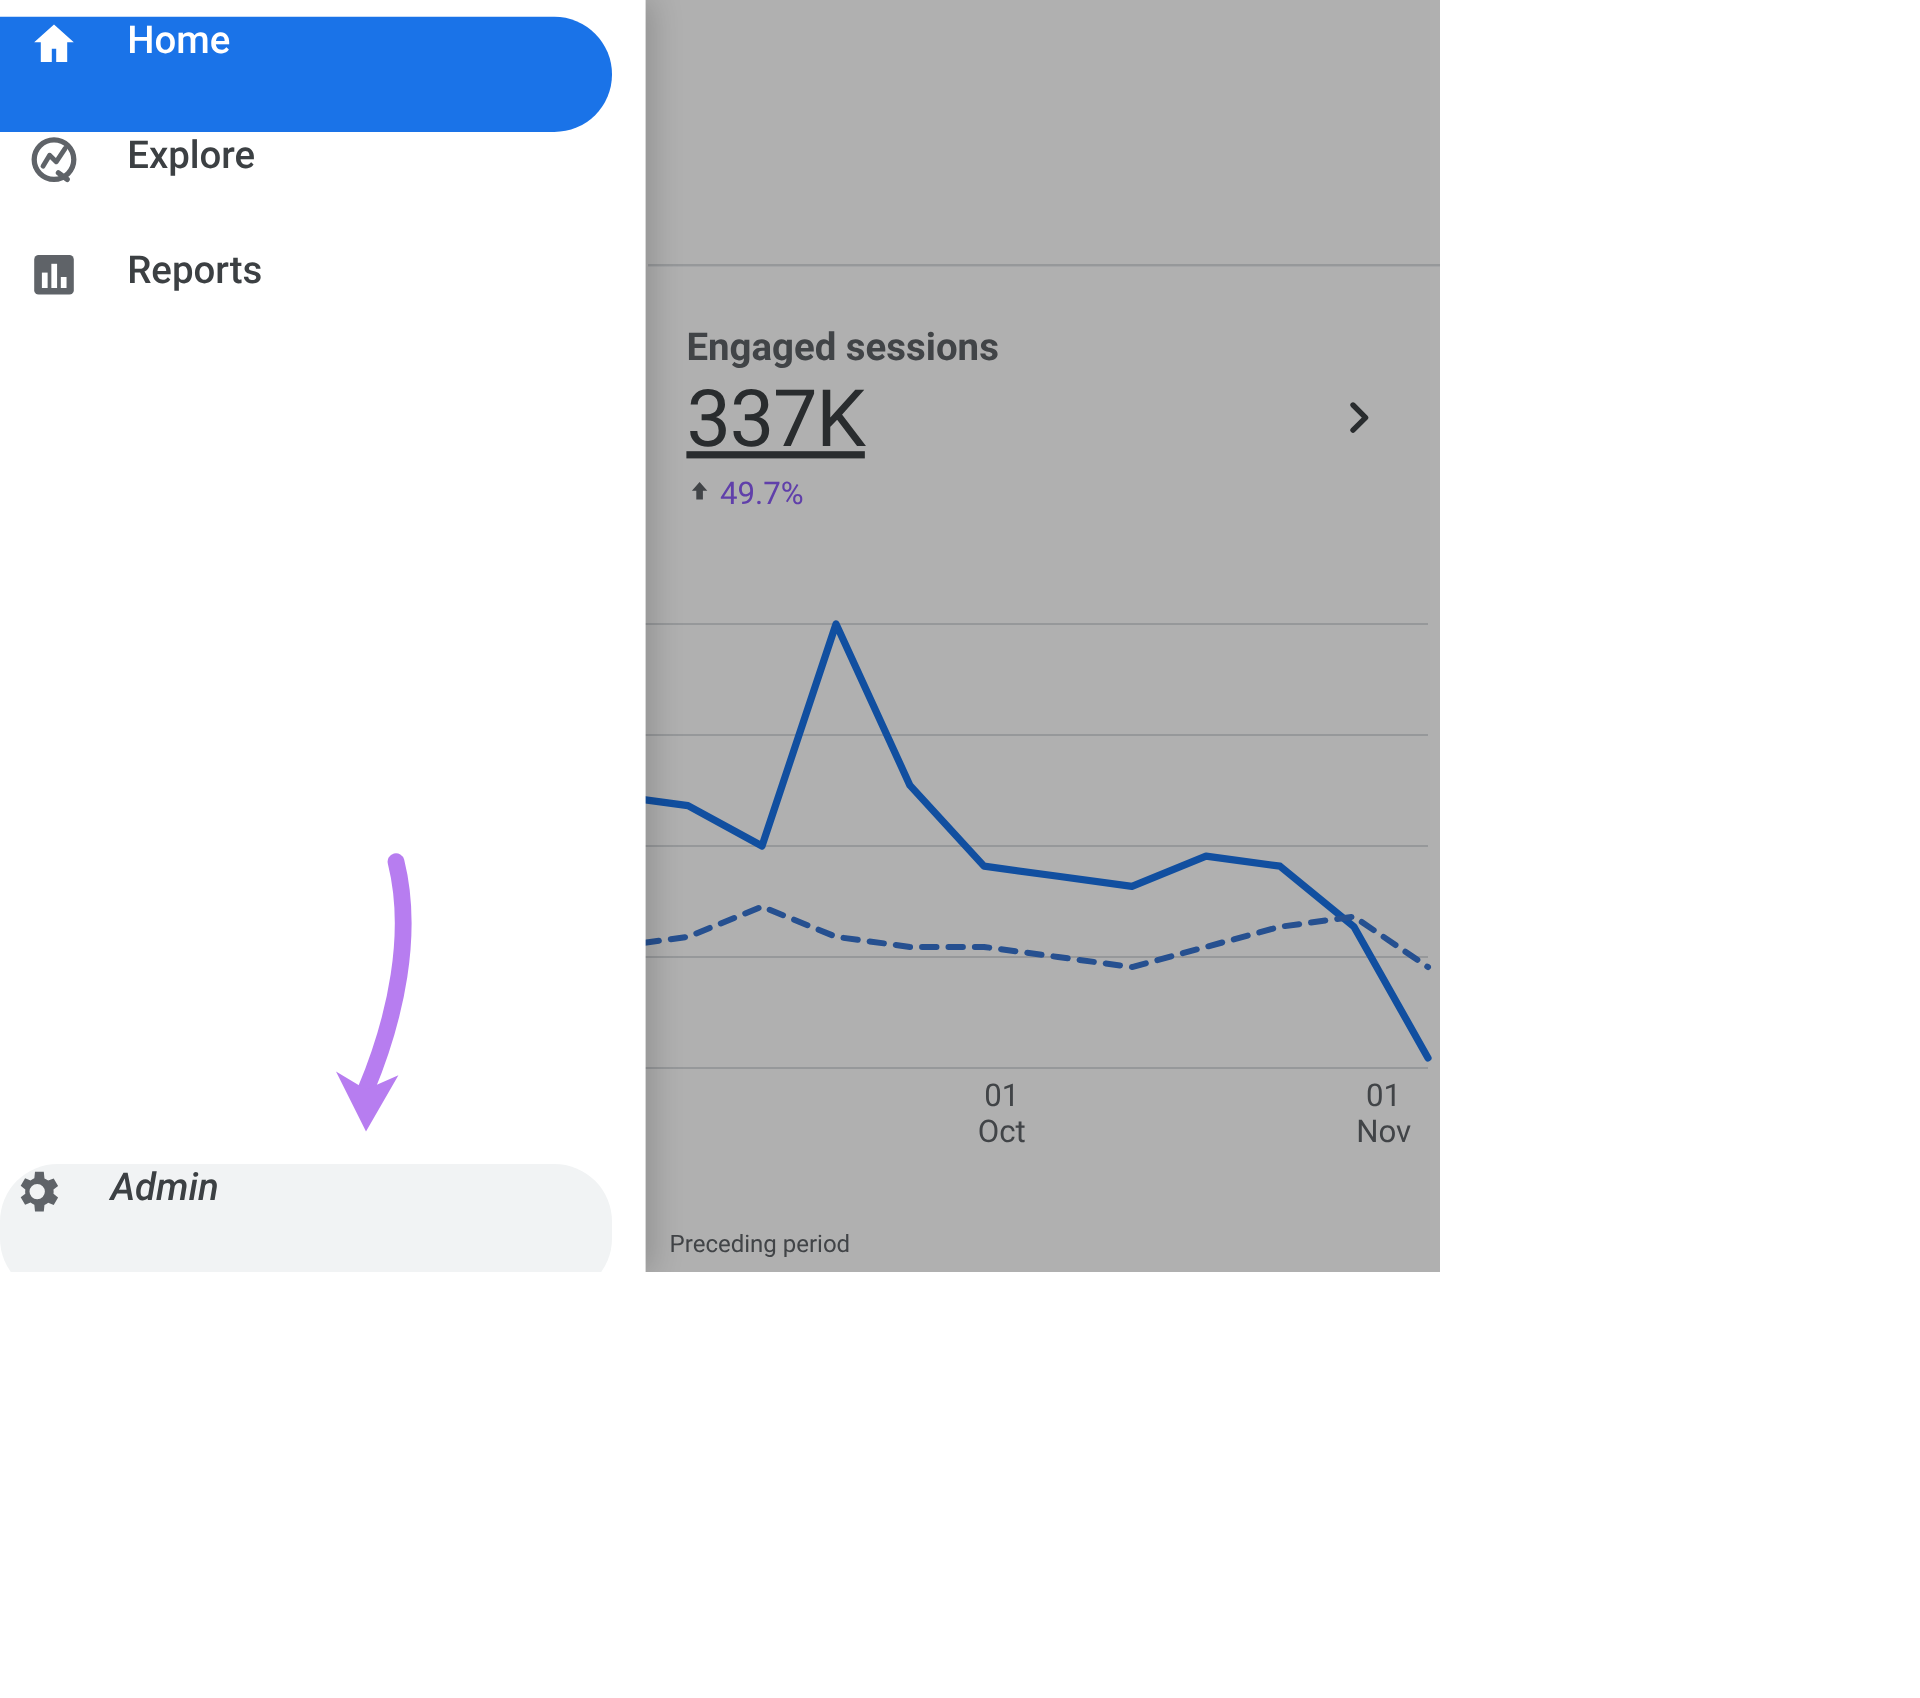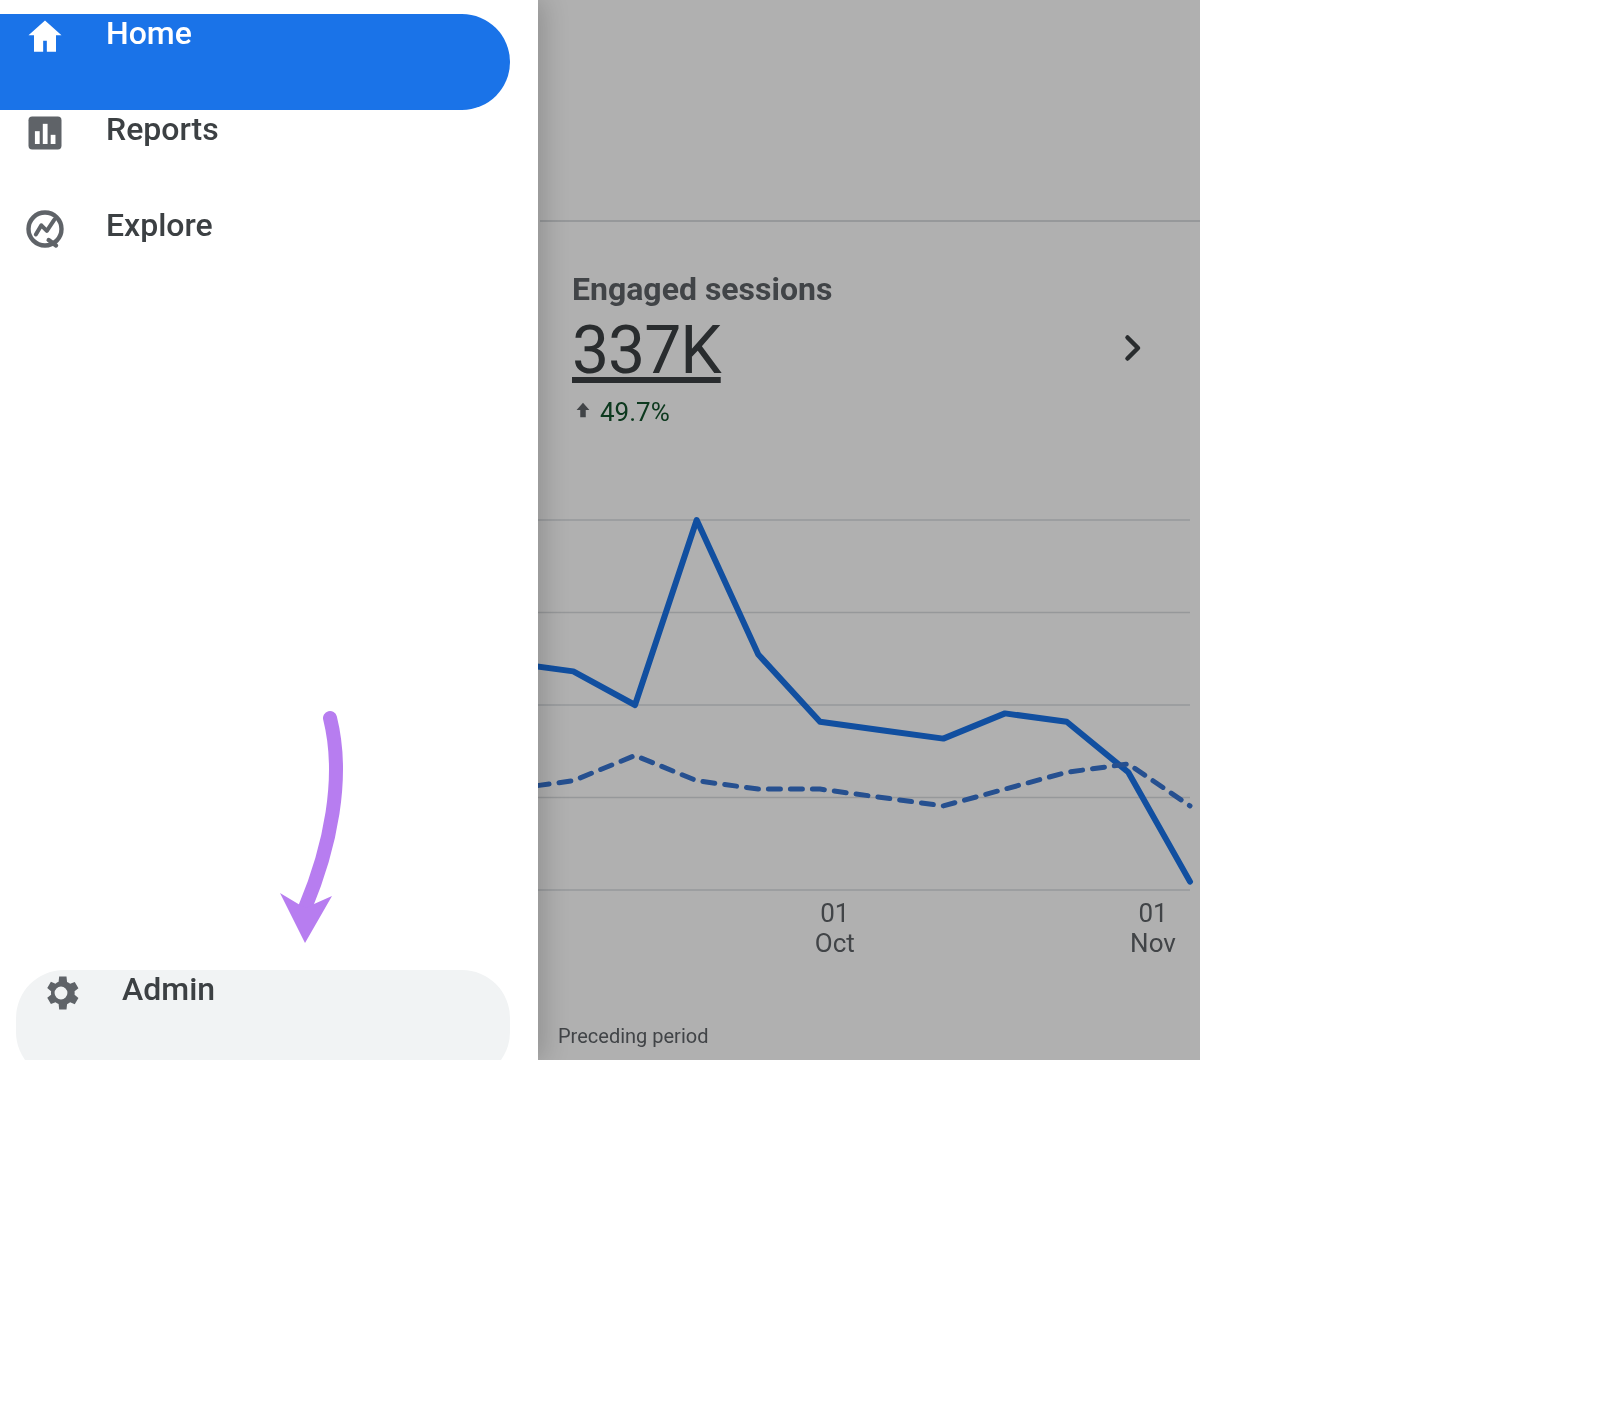--- a/index.html
+++ b/index.html
@@ -7,21 +7,21 @@
   .root { position: relative; width: 1200px; height: 1060px; }
 
   
   .main { position: absolute; inset: 0; background: #b0b0b0; }
   .main-inner { position: absolute; inset: 0; background: #fff; }
   .main-overlay { position: absolute; inset: 0; background: rgba(0,0,0,0.31); pointer-events: none; }
 
   .metric-block { position: absolute; left: 572px; top: 270px; }
   .metric-title { font-size: 32px; color: #5f6368; font-weight: 700; }
   .metric-value { font-size: 66px; color: #3c4043; font-weight: 400; margin-top: 4px; letter-spacing: -1px; text-decoration: underline; }
-  .metric-delta { font-size: 26px; color: #14532d; margin-top: 8px; display: flex; align-items: center; gap: 6px; }
+  .metric-delta { font-size: 26px; color: #8b5cf6; margin-top: 8px; display: flex; align-items: center; gap: 6px; }
   .delta-arrow { display:inline-block; }
 
   .chevron-more { position: absolute; right: 50px; top: 330px; color: #3c4043; }
   .chevron-more svg { width: 36px; height: 36px; }
 
   
   .chart-wrap { position: absolute; left: 450px; top: 510px; width: 740px; height: 450px; }
   .chart-wrap svg { width: 100%; height: 100%; overflow: visible; }
   .grid-line { stroke: #dadce0; stroke-width: 1.5; }
   .series-solid { fill: none; stroke: #1a73e8; stroke-width: 6; stroke-linejoin: round; stroke-linecap: round; }
@@ -50,22 +50,22 @@
   .nav-item.active { background: #1a73e8; color: #fff; }
   .nav-item .icon { width: 46px; height: 46px; display:flex; align-items:center; justify-content:center; color: inherit; }
   .nav-item svg { width: 44px; height: 44px; }
   .nav-item:not(.active) .icon { color: #5f6368; }
 
   .nav-spacer { flex: 1; }
 
   .nav-bottom { padding-bottom: 0; }
   .nav-item.admin {
     background: #f1f3f4; margin-right: 28px; border-radius: 48px;
-    height: 110px; margin-left: 16px; padding-left: 22px;
-    position: relative; bottom: 0;
+    height: 110px; margin-left: 0; padding-left: 8px;
+    position: relative; bottom: 0; font-style: italic;
   }
   .nav-item.admin { margin-bottom: -20px; }
 
   
   .annotation-arrow { position: absolute; left: 260px; top: 708px; z-index: 30; pointer-events: none; }
   .annotation-arrow svg { width: 120px; height: 250px; overflow: visible; }
   .arrow-stroke { fill: none; stroke: #b77df0; stroke-width: 14; stroke-linecap: round; }
   .arrow-head { fill: #b77df0; }
 
   
@@ -131,37 +131,37 @@
         <span class="icon">
           <svg viewBox="0 0 24 24">
               <path fill="currentColor" d="M12 3l9 8h-3v9h-5v-6H11v6H6v-9H3z"></path>
             </svg>
         </span>
         <span>Home</span>
       </div>
       <div class="nav-item">
         <span class="icon">
           <svg viewBox="0 0 24 24">
+              <circle cx="12" cy="12" r="9" fill="none" stroke="#5f6368" stroke-width="2.4"></circle>
+              <path d="M7 15l3-5 3 3 4-6" fill="none" stroke="#5f6368" stroke-width="2.2" stroke-linecap="round" stroke-linejoin="round"></path>
+              <path d="M15 20l4 3" stroke="#5f6368" stroke-width="2.4" fill="none" stroke-linecap="round" transform="translate(-1,-2)"></path>
+            </svg>
+        </span>
+        <span>Explore</span>
+      </div>
+      <div class="nav-item">
+        <span class="icon">
+          <svg viewBox="0 0 24 24">
               <rect x="3" y="3" width="18" height="18" rx="2" fill="#5f6368"></rect>
               <rect x="6.5" y="11" width="2.6" height="7" fill="#fff"></rect>
               <rect x="10.8" y="7" width="2.6" height="11" fill="#fff"></rect>
               <rect x="15.1" y="13" width="2.6" height="5" fill="#fff"></rect>
             </svg>
         </span>
         <span>Reports</span>
-      </div>
-      <div class="nav-item">
-        <span class="icon">
-          <svg viewBox="0 0 24 24">
-              <circle cx="12" cy="12" r="9" fill="none" stroke="#5f6368" stroke-width="2.4"></circle>
-              <path d="M7 15l3-5 3 3 4-6" fill="none" stroke="#5f6368" stroke-width="2.2" stroke-linecap="round" stroke-linejoin="round"></path>
-              <path d="M15 20l4 3" stroke="#5f6368" stroke-width="2.4" fill="none" stroke-linecap="round" transform="translate(-1,-2)"></path>
-            </svg>
-        </span>
-        <span>Explore</span>
       </div>
     </div>
 
     <div class="nav-spacer"></div>
 
     <div class="nav-bottom">
       <div class="nav-item admin">
         <span class="icon">
           <svg viewBox="0 0 24 24">
               <path fill="#5f6368" d="M19.4 13a7.7 7.7 0 000-2l2.1-1.6-2-3.4-2.5 1a7.6 7.6 0 00-1.7-1L15 3h-4l-.3 2.9a7.6 7.6 0 00-1.7 1l-2.5-1-2 3.4L6.6 11a7.7 7.7 0 000 2l-2.1 1.6 2 3.4 2.5-1c.5.4 1.1.8 1.7 1L11 21h4l.3-2.9c.6-.3 1.2-.6 1.7-1l2.5 1 2-3.4L19.4 13zM12 15.5A3.5 3.5 0 1115.5 12 3.5 3.5 0 0112 15.5z"></path>

